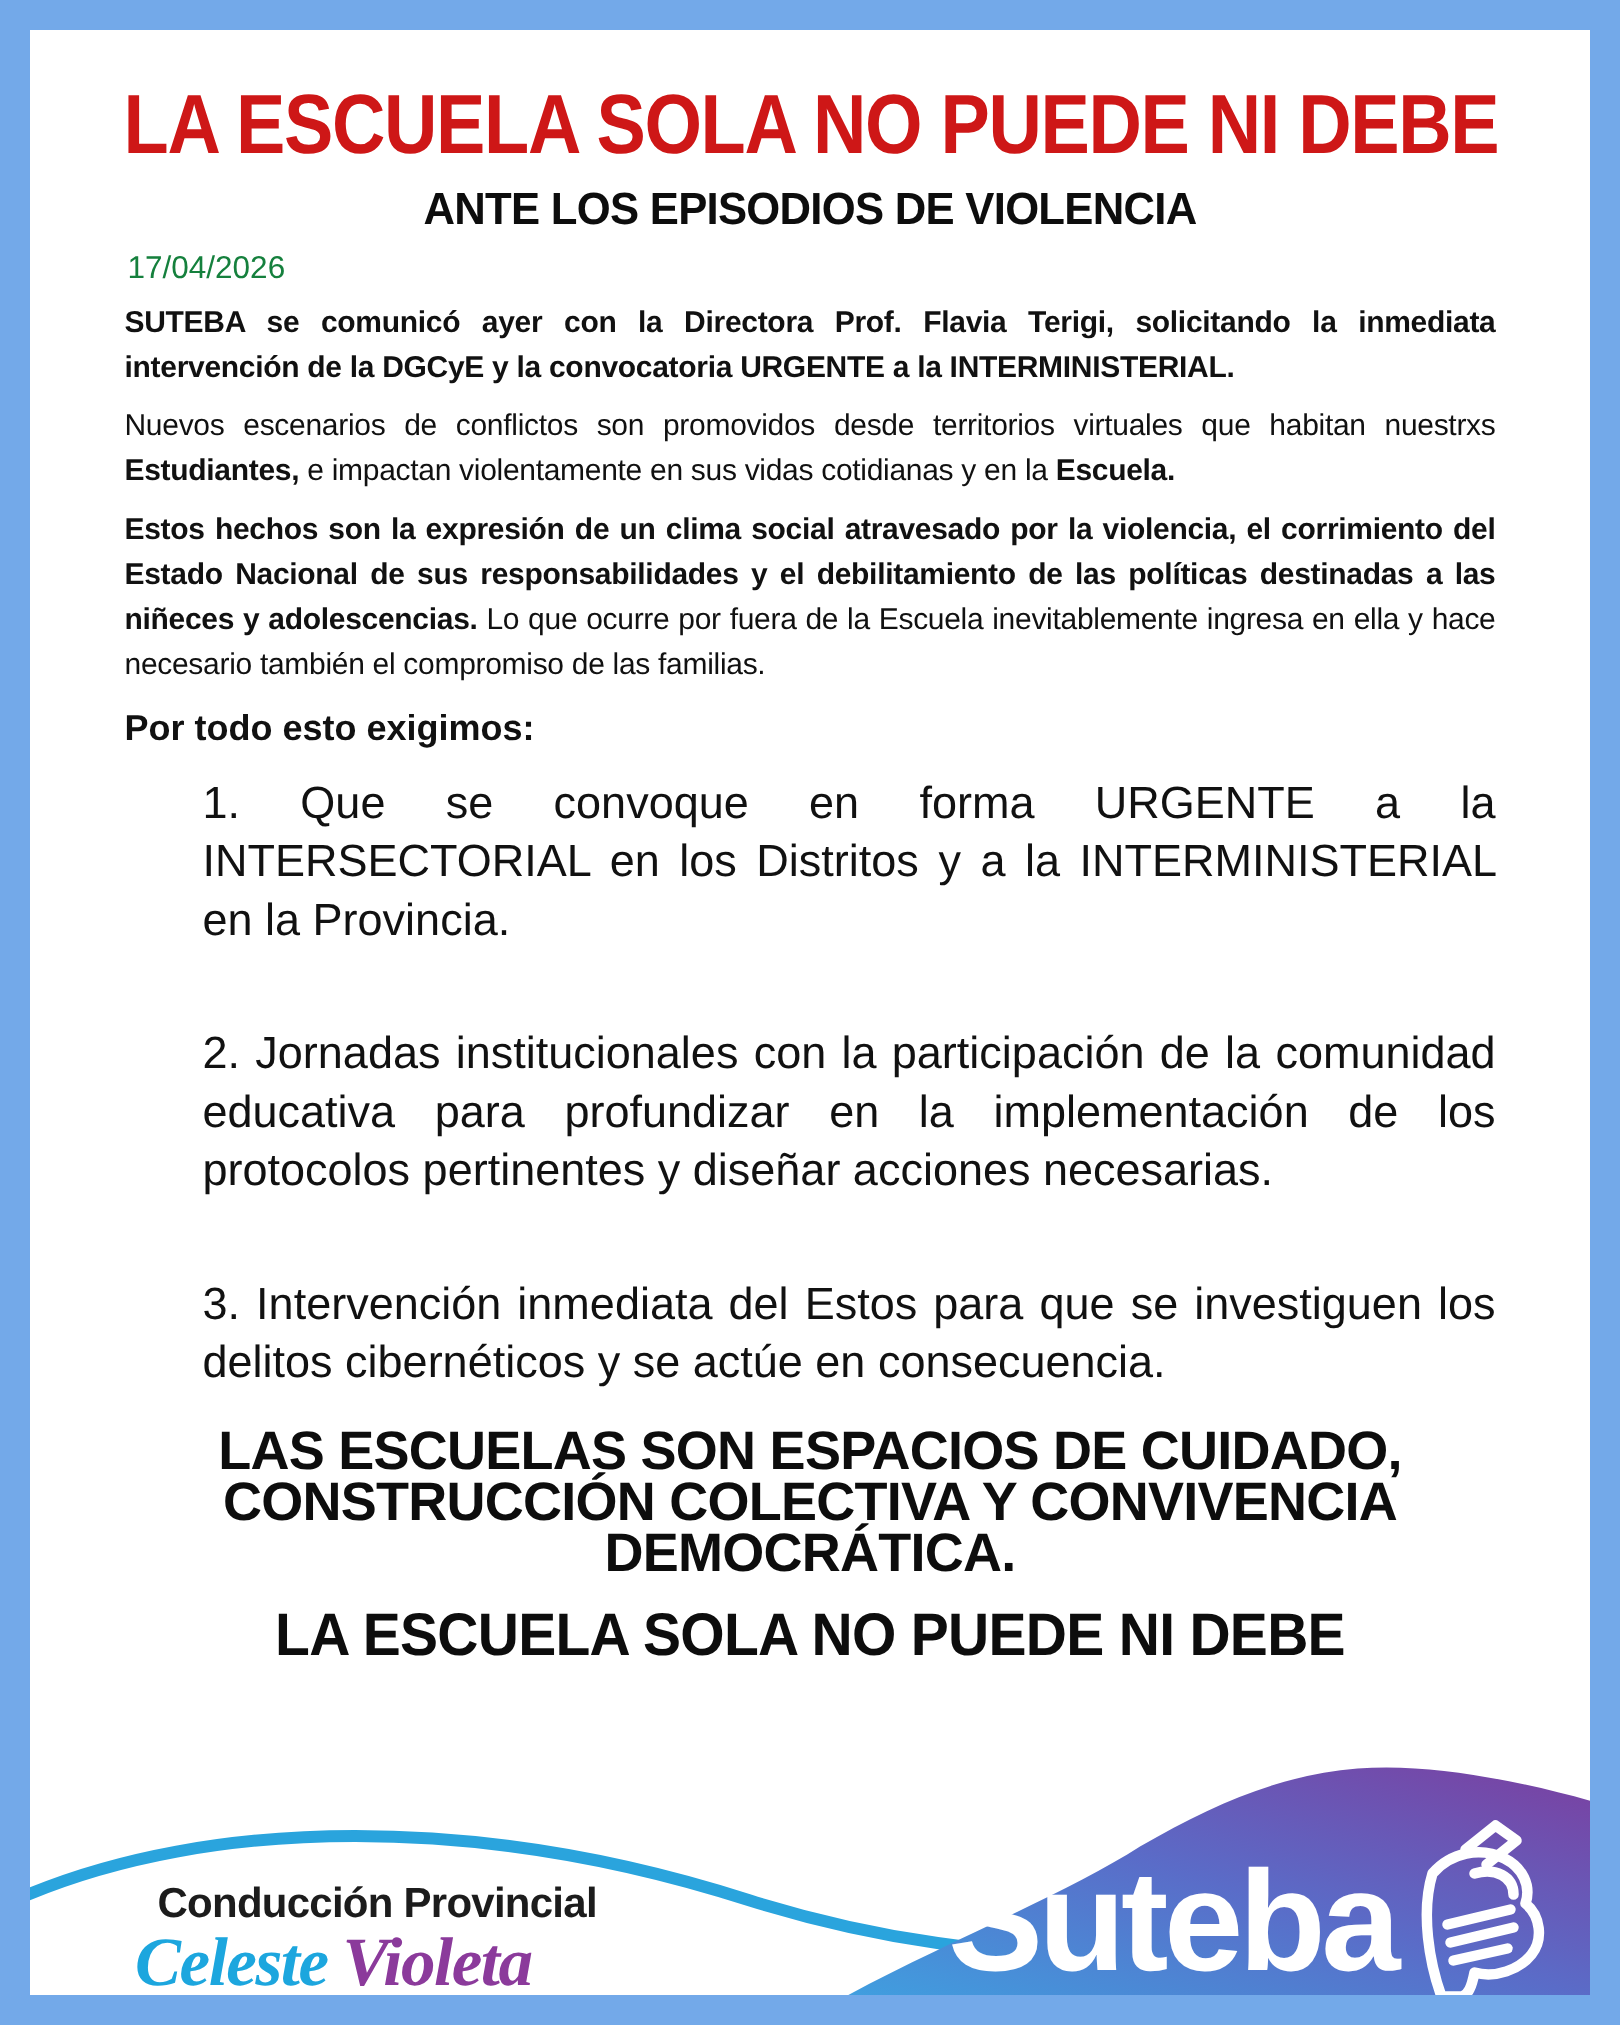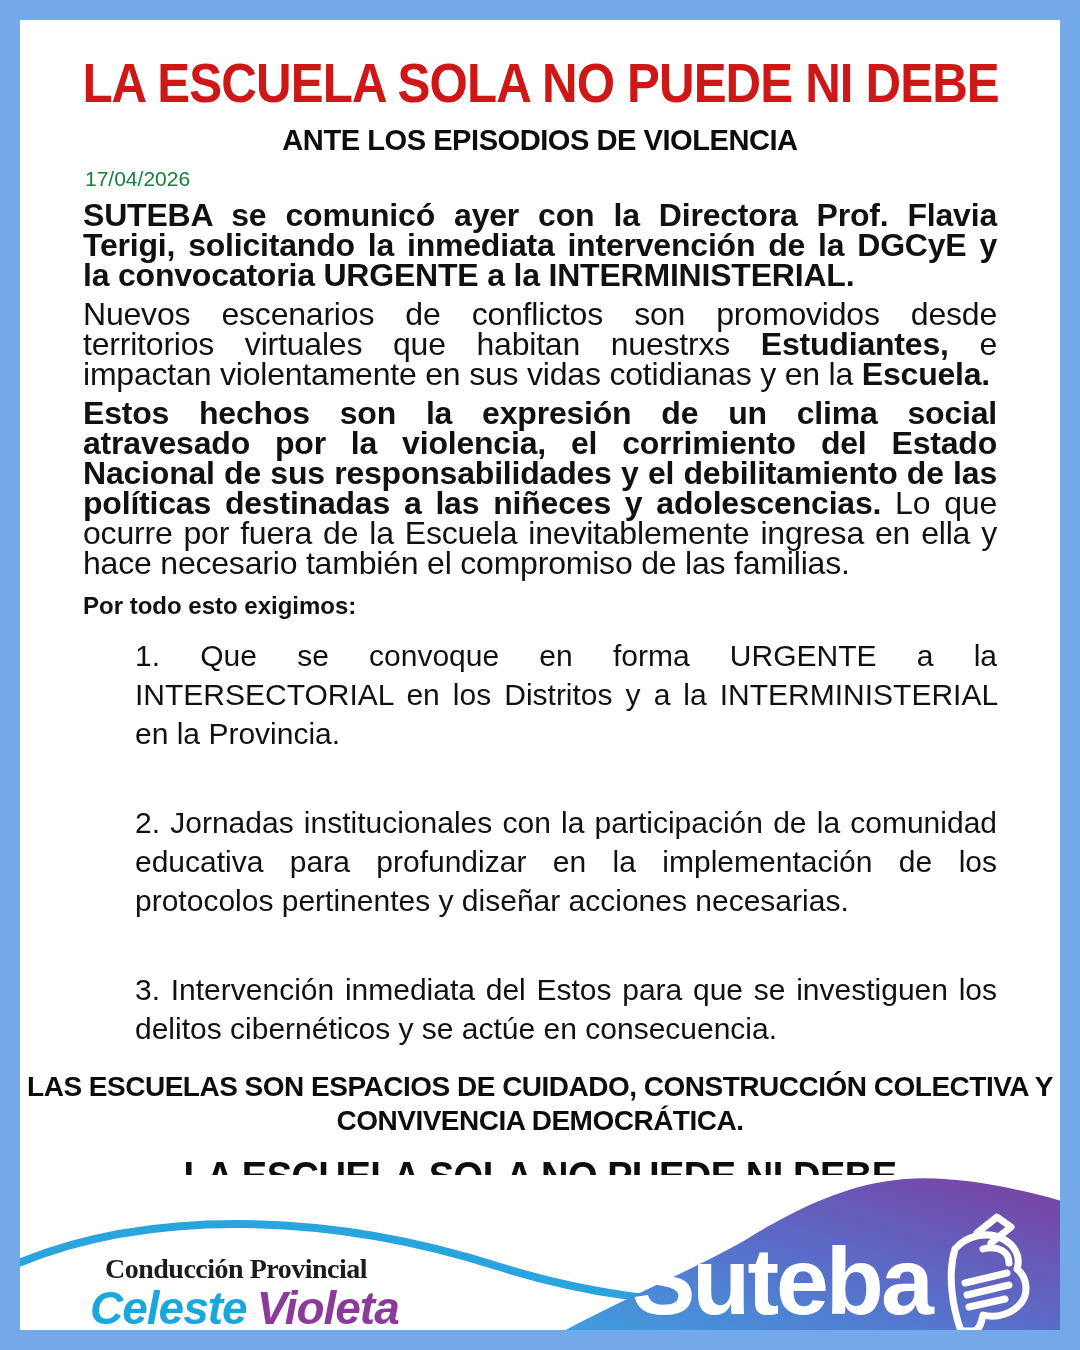--- a/index.html
+++ b/index.html
@@ -38,66 +38,66 @@
   .date{
     margin:10px 65px 4px 65px;
     font-size:21px;color:#15803d;
   }
   
   .copy{
     margin:0 63px;
     color:#111;
   }
   .para{
-    font-size:32px;line-height:30px;letter-spacing:-.2px;
+    font-size:20px;line-height:30px;letter-spacing:-.2px;
     text-align:justify;
     margin-top:9px;
   }
   .para .b{font-weight:bold;}
   .exigimos{
     font-size:24px;font-weight:bold;margin-top:14px;
   }
   .demand{
     font-size:30px;line-height:39px;
     text-align:justify;
     padding-left:52px;
     margin-top:16px;
   }
   .demand + .demand{margin-top:50px;}
   .demand .b{font-weight:normal;}
   .closing{
     margin-top:22px;
     text-align:center;
-    font-size:28px;line-height:34px;font-weight:bold;letter-spacing:-.5px;
+    font-size:36px;line-height:34px;font-weight:bold;letter-spacing:-.5px;
     color:#0d0d0d;
   }
   .final{
     margin-top:16px;
     text-align:center;
     font-size:40px;font-weight:bold;letter-spacing:-.5px;
     color:#0d0d0d;
     transform:scaleX(.95);transform-origin:center;
     white-space:nowrap;
   }
   
   .footer{
     position:absolute;left:0;bottom:0;width:1040px;height:155px;
     background:#ffffff;
   }
   .footer svg.shapes{position:absolute;left:0;top:0;}
   .org-line1{
     position:absolute;left:85px;top:78px;
     font-size:28px;font-weight:bold;color:#1c1c1c;letter-spacing:-.5px;
     white-space:nowrap;
-    font-family:Liberation Serif, serif;
   }
   .org-line2{
     position:absolute;left:70px;top:106px;
     font-size:46px;font-weight:bold;font-style:italic;letter-spacing:-1px;
     white-space:nowrap;
+    font-family:Liberation Serif, serif;
   }
   .org-line2 .celeste{color:#1ca6de;}
   .org-line2 .violeta{color:#8b3a9b;margin-left:10px;}
   .suteba{
     position:absolute;left:612px;top:52px;
     font-size:95px;font-weight:bold;color:#ffffff;letter-spacing:-3px;
     white-space:nowrap;
   }
   .fist{position:absolute;left:903px;top:36px;}
 </style>

